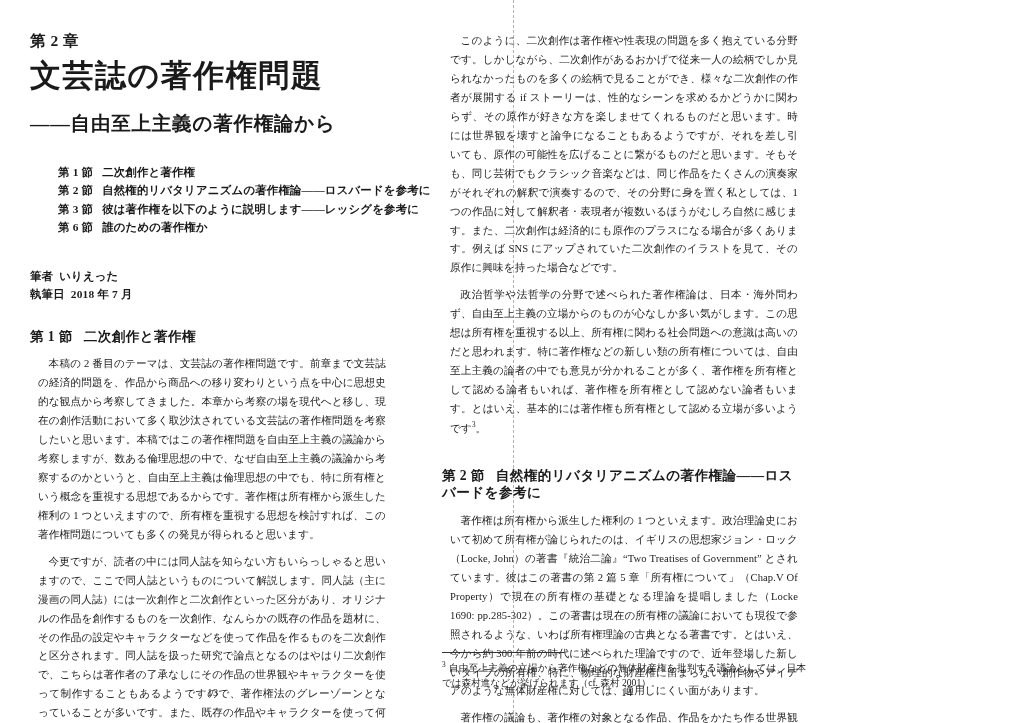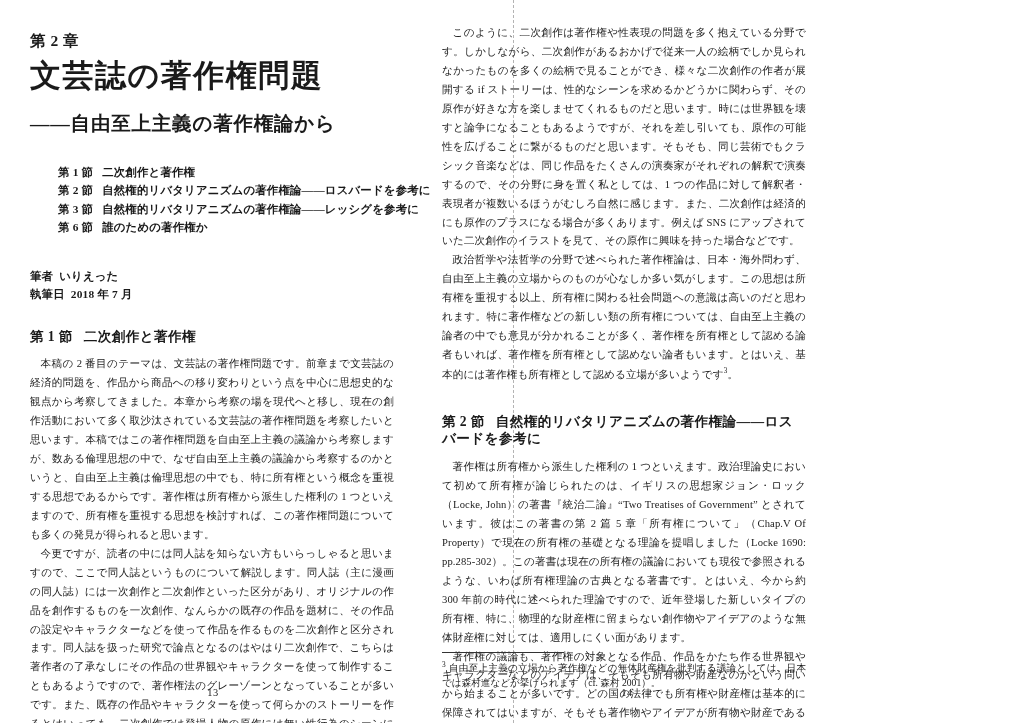--- a/index.html
+++ b/index.html
@@ -103,21 +103,21 @@
     margin: 0 0 10px 0;
     line-height: 1.3;
   }
   .section-heading .sec-no { margin-right: 11px; }
 
   
   p.body {
     font-size: 10.6px;
     line-height: 1.79;
     letter-spacing: 0.01em;
-    margin: 0;
+    margin: 8px;
     text-align: justify;
     text-justify: inter-character;
     text-indent: 1em;
   }
   p.body + p.body { margin-top: 0; }
 
   
   .footnote {
     position: absolute;
     left: 28px;
@@ -177,21 +177,21 @@
       <div class="chapter-subtitle">——自由至上主義の著作権論から</div>
 
       <ul class="toc">
         <li>
           <span class="sec-no">第 1 節</span><span>二次創作と著作権</span>
         </li>
         <li>
           <span class="sec-no">第 2 節</span><span>自然権的リバタリアニズムの著作権論——ロスバードを参考に</span>
         </li>
         <li>
-          <span class="sec-no">第 3 節</span><span>自然権的リバタリアニズムの著作権論——レッシグを参考に</span>
+          <span class="sec-no">第 3 節</span><span>彼は著作権を以下のように説明します——レッシグを参考に</span>
         </li>
         <li>
           <span class="sec-no">第 6 節</span><span>誰のための著作権か</span>
         </li>
       </ul>
 
       <div class="byline">
         <div>
           <span class="lbl">筆者</span><span>いりえった</span>
         </div>

